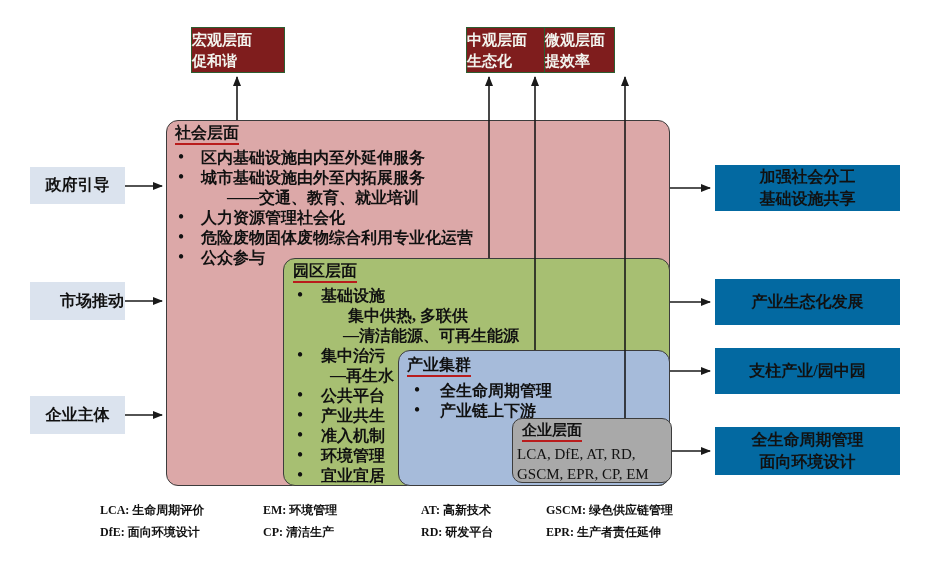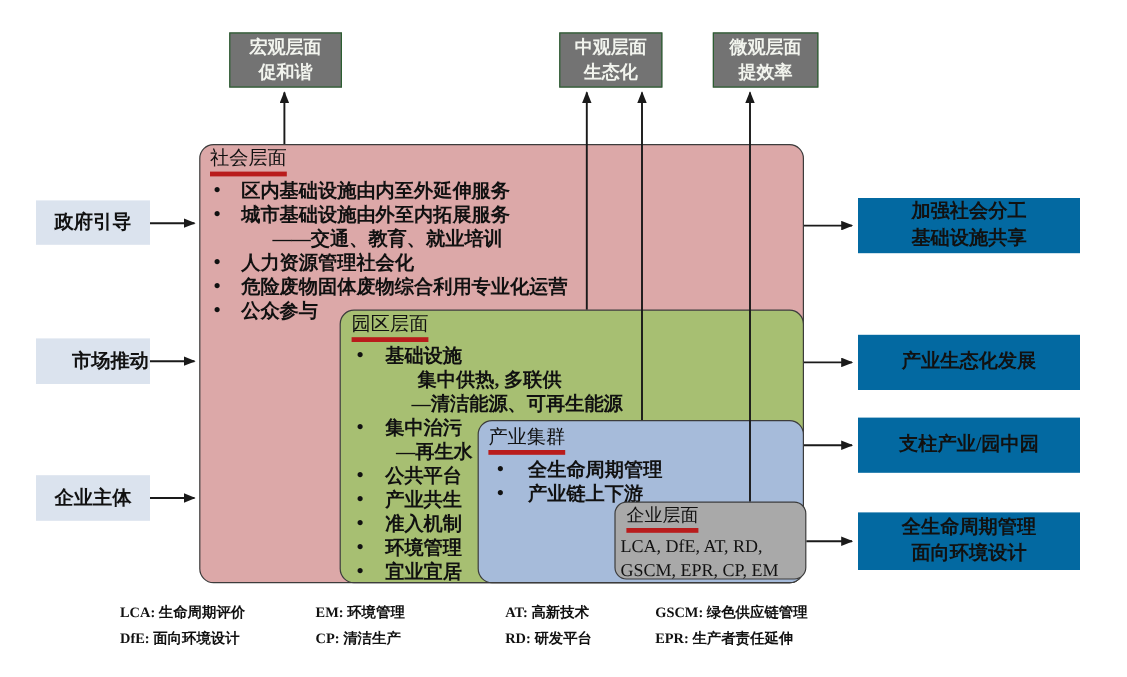--- a/index.html
+++ b/index.html
@@ -3,22 +3,22 @@
 <meta charset="utf-8">
 <style>
   html,body{margin:0;padding:0;background:#ffffff;}
   #stage{
     position:relative;width:939px;height:564px;background:#ffffff;overflow:hidden;
     font-family:"Liberation Serif","DejaVu Serif",serif;color:#111;
   }
   .abs{position:absolute;box-sizing:border-box;}
   
   .macro{
-    background:#737373;border:1px solid #2c5e31;color:#f2f4ee;
-    font-size:15px;font-weight:bold;text-align:center;
+    background:#7f1d1d;border:1px solid #2c5e31;color:#f2f4ee;
+    font-size:15px;font-weight:bold;
     white-space:pre-line;line-height:21px;padding-top:2px;
   }
   
   .driver{
     background:#dbe3ee;color:#111;font-size:16px;font-weight:bold;
     text-align:center;display:flex;align-items:center;justify-content:center;
   }
   
   .outcome{
     background:#0369a1;color:#111;font-size:16px;font-weight:bold;
@@ -27,22 +27,22 @@
   }
   
   .level{
     border:1.6px solid #3c3c3c;border-radius:12px;
   }
   .lv-society{background:#dca8a8;}
   .lv-park{background:#a7bf72;}
   .lv-cluster{background:#a6bbda;}
   .lv-enterprise{background:#a9a9a9;border-radius:10px;}
   .lv-title{
-    display:inline-block;font-size:16px;font-weight:normal;
-    border-bottom:4px solid #b91c1c;padding-bottom:1px;line-height:18px;
+    display:inline-block;font-size:16px;font-weight:bold;
+    border-bottom:2px solid #b91c1c;padding-bottom:1px;line-height:18px;
   }
   .row{font-size:16px;font-weight:bold;line-height:20px;white-space:nowrap;}
   .row.b::before{content:"\2022";display:inline-block;width:14px;margin-right:13px;text-align:center;transform:translateY(-1px);}
   .soc .row.b::before{margin-left:8px;}
   .sub{padding-left:61px;}
   .park .row.b::before{margin-left:0;margin-right:14px;}
   .park .sub-a{padding-left:55px;}
   .park .sub-b{padding-left:50px;}
   .park .sub-c{padding-left:37px;}
   .clu .row.b::before{margin-right:16px;}
@@ -102,21 +102,21 @@
     <div style="margin-top:2px;padding-left:5px;">
       <div class="ent-line">LCA, DfE, AT, RD,</div>
       <div class="ent-line">GSCM, EPR, CP, EM</div>
     </div>
   </div>
 
   <div class="abs macro" style="left:191px;top:27px;width:94px;height:46px;">宏观层面
 促和谐</div>
   <div class="abs macro" style="left:466px;top:27px;width:86px;height:46px;">中观层面
 生态化</div>
-  <div class="abs macro" style="left:594px;top:27px;width:88px;height:46px;">微观层面
+  <div class="abs macro" style="left:544px;top:27px;width:71px;height:46px;">微观层面
 提效率</div>
 
   <div class="abs driver" style="left:30px;top:167px;width:95px;height:37px;">政府引导</div>
   <div class="abs driver" style="left:30px;top:282px;width:95px;height:38px;padding-left:29px;">市场推动</div>
   <div class="abs driver" style="left:30px;top:396px;width:95px;height:38px;">企业主体</div>
 
   <div class="abs outcome" style="left:715px;top:165px;width:185px;height:46px;">加强社会分工
 基础设施共享</div>
   <div class="abs outcome" style="left:715px;top:279px;width:185px;height:46px;">产业生态化发展</div>
   <div class="abs outcome" style="left:715px;top:348px;width:185px;height:46px;">支柱产业/园中园</div>

